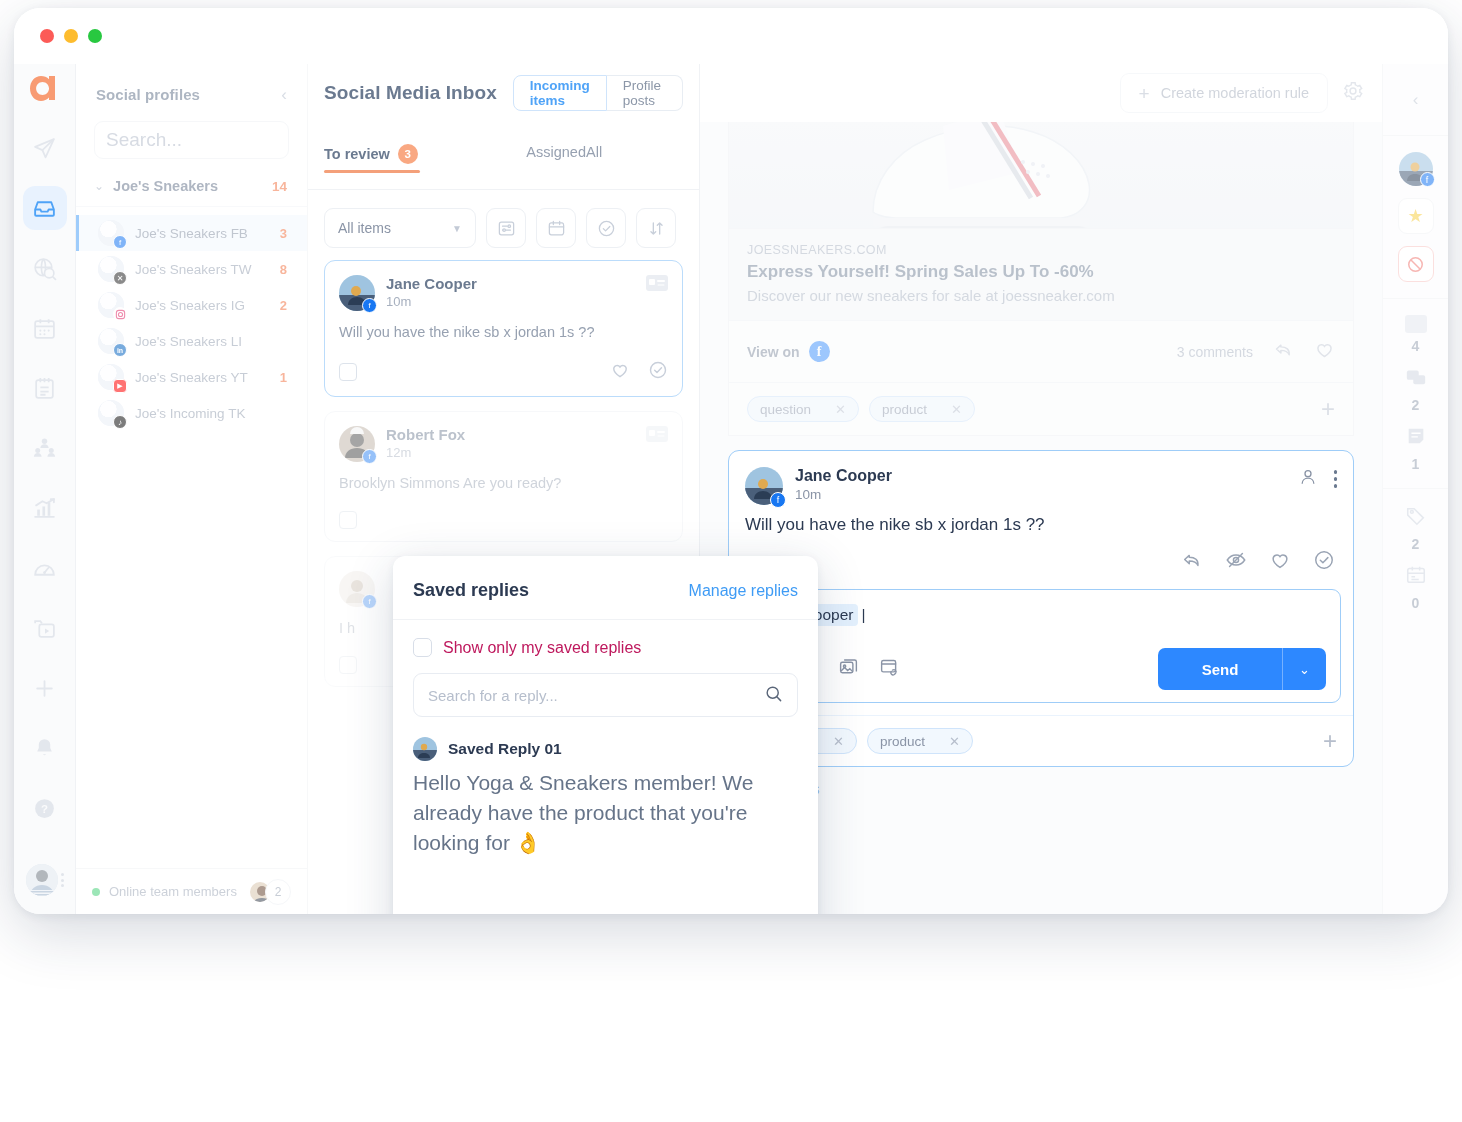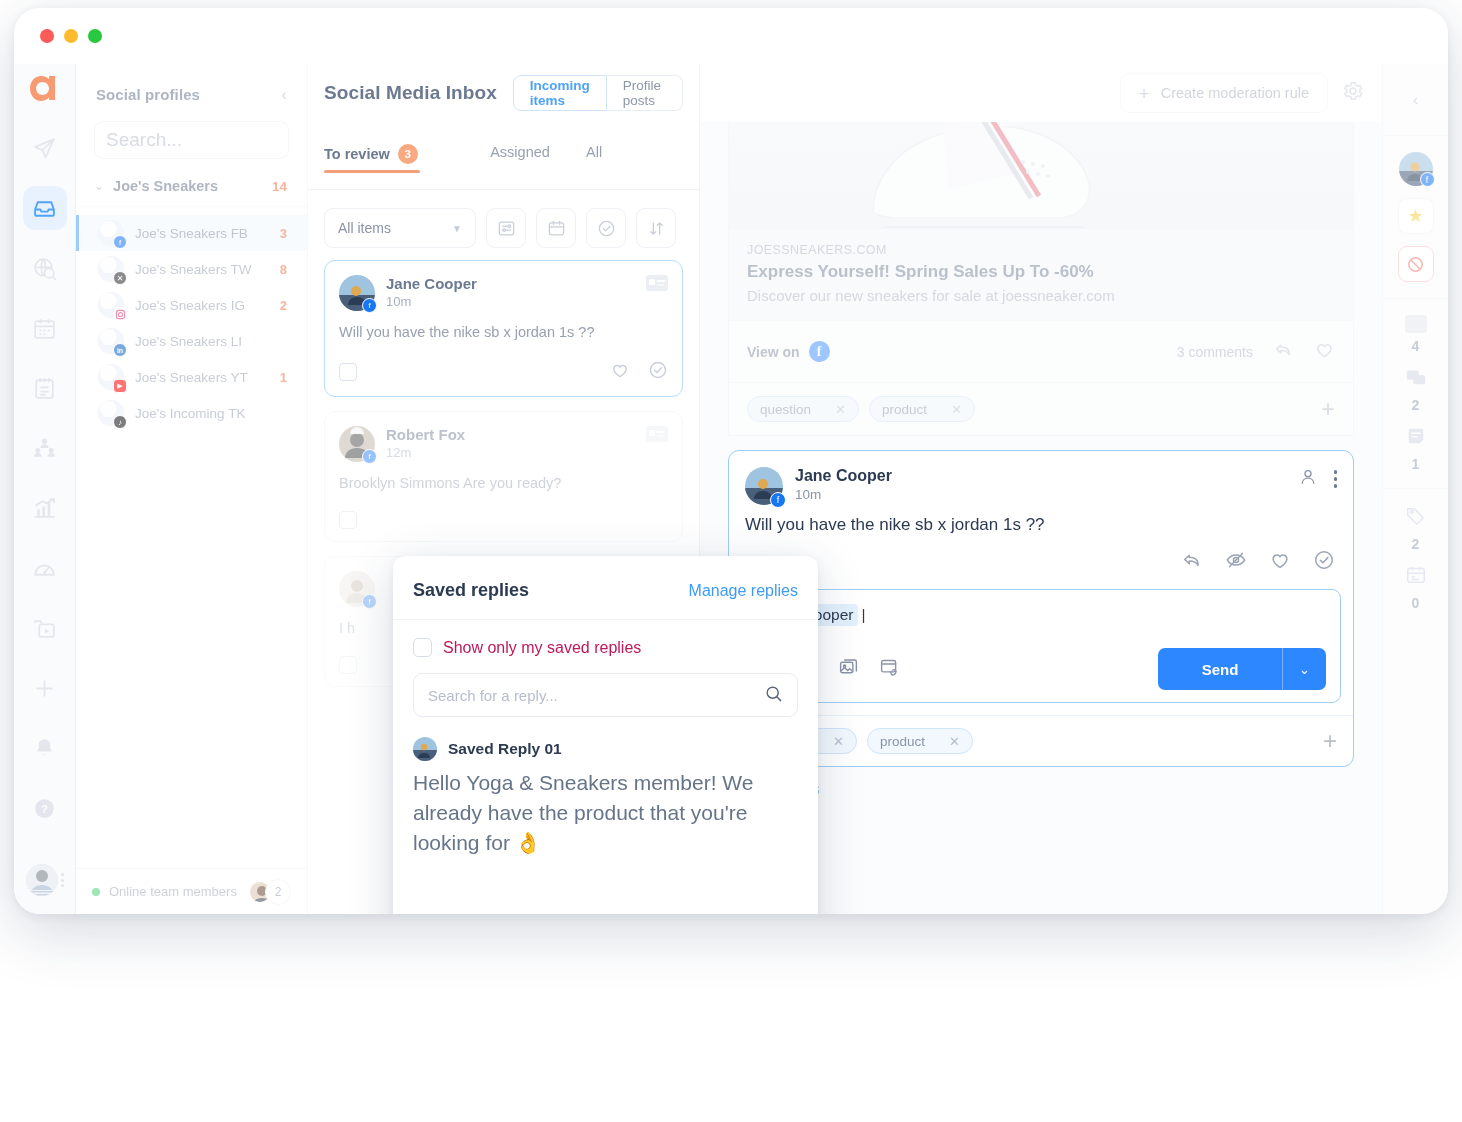--- a/index.html
+++ b/index.html
@@ -118,21 +118,21 @@
   .tab .t-lbl{ font-size:14.5px; color:#97A1B1;}
   .tab.active .t-lbl{ color:#6B7A90; font-weight:700;}
   .tab .t-badge{
     min-width:20px;height:20px;border-radius:10px;background:#F9A882;color:#fff;font-size:11.5px;
     display:flex;align-items:center;justify-content:center;font-weight:700;padding:0 6px;
   }
   .tab.active:after{
     content:""; position:absolute; left:0; bottom:-9px; width:96px; height:3.5px;
     background:#F4A07A; border-radius:2px;
   }
-  .tab.c2{ width:132px; justify-content:center;}
+  .tab.c2{ width:132px; justify-content:flex-end;}
   .tab.c3{ width:60px; }
 
   .filters{ display:flex; align-items:center; gap:10px; padding:18px 16px 12px 16px;}
   .dd{
     width:152px;height:40px;border:1px solid #EDF0F4;border-radius:9px;display:flex;align-items:center;
     justify-content:space-between; padding:0 13px; font-size:14px;color:#8A94A6;
   }
   .dd .caret{ color:#C3CAD6; font-size:10px;}
   .fbtn{ width:40px;height:40px;border:1px solid #EDF0F4;border-radius:9px;display:flex;align-items:center;justify-content:center;color:#C8CFDA;}
   .fbtn svg{ width:19px;height:19px; }

